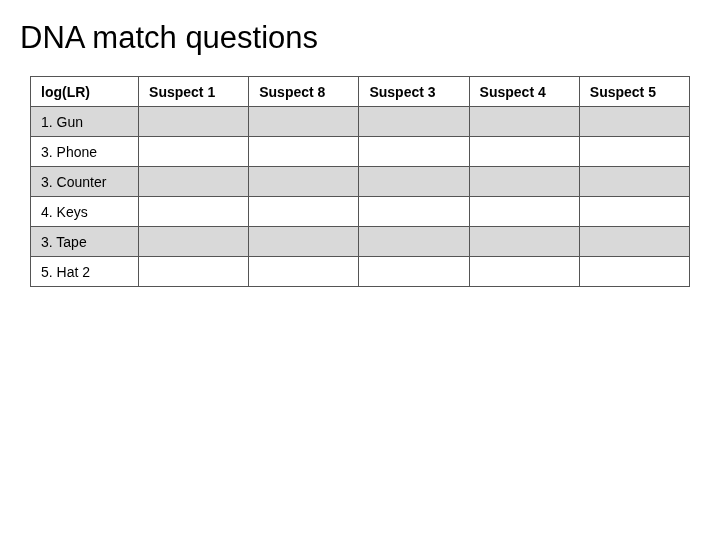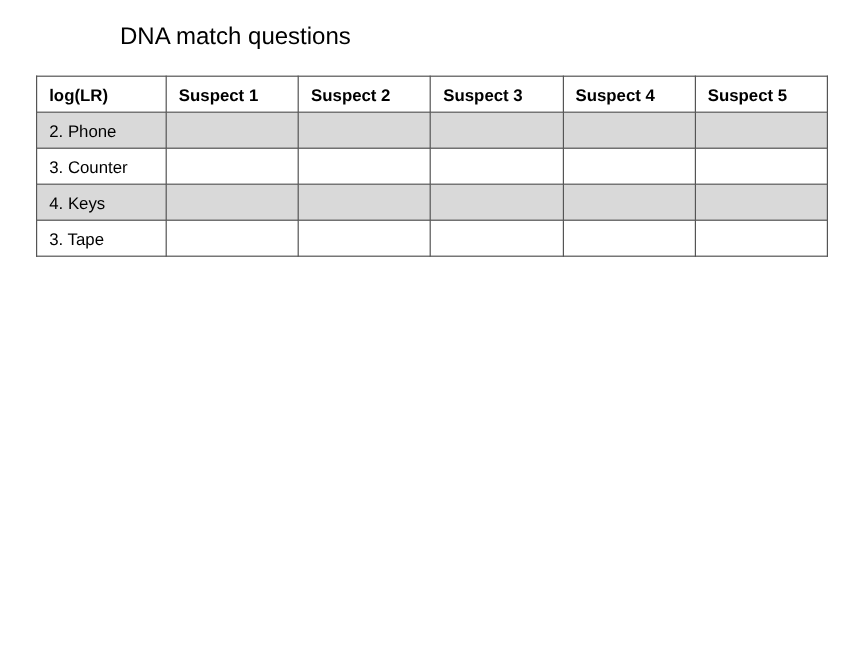--- a/index.html
+++ b/index.html
@@ -13,25 +13,24 @@
       height: 540px;
       background: #ffffff;
       font-family: Arial, sans-serif;
       display: flex;
       flex-direction: column;
       align-items: center;
       padding: 20px 20px 10px 20px;
     }
 
     .page-title {
-      font-size: 20px;
+      font-size: 31px;
       font-weight: normal;
       margin-bottom: 20px;
       align-self: flex-start;
-      margin-left: 80px;
     }
 
     .table-container {
       width: 100%;
       padding: 0 10px;
     }
 
     table {
       width: 100%;
       border-collapse: collapse;
@@ -71,30 +70,38 @@
 
 <h1 class="page-title">DNA match questions</h1>
 
 <div class="table-container">
   <table>
     <thead>
       <tr>
 
       <th class="col-label">log(LR)</th>
           <th class="col-suspect">Suspect 1</th>
-          <th class="col-suspect">Suspect 2</th>
+          <th class="col-suspect">Suspect 8</th>
           <th class="col-suspect">Suspect 3</th>
           <th class="col-suspect">Suspect 4</th>
           <th class="col-suspect">Suspect 5</th>
         </tr>
     </thead>
     <tbody id="table-body">
 
+    <tr>
+          <td>1. Gun</td>
+          <td></td>
+          <td></td>
+          <td></td>
+          <td></td>
+          <td></td>
+        </tr>
         <tr>
-          <td>2. Phone</td>
+          <td>3. Phone</td>
           <td></td>
           <td></td>
           <td></td>
           <td></td>
           <td></td>
         </tr>
         <tr>
           <td>3. Counter</td>
           <td></td>
           <td></td>
@@ -111,15 +118,23 @@
           <td></td>
         </tr>
         <tr>
           <td>3. Tape</td>
           <td></td>
           <td></td>
           <td></td>
           <td></td>
           <td></td>
         </tr>
+        <tr>
+          <td>5. Hat 2</td>
+          <td></td>
+          <td></td>
+          <td></td>
+          <td></td>
+          <td></td>
+        </tr>
       </tbody>
   </table>
 </div>
 
 </body></html>

